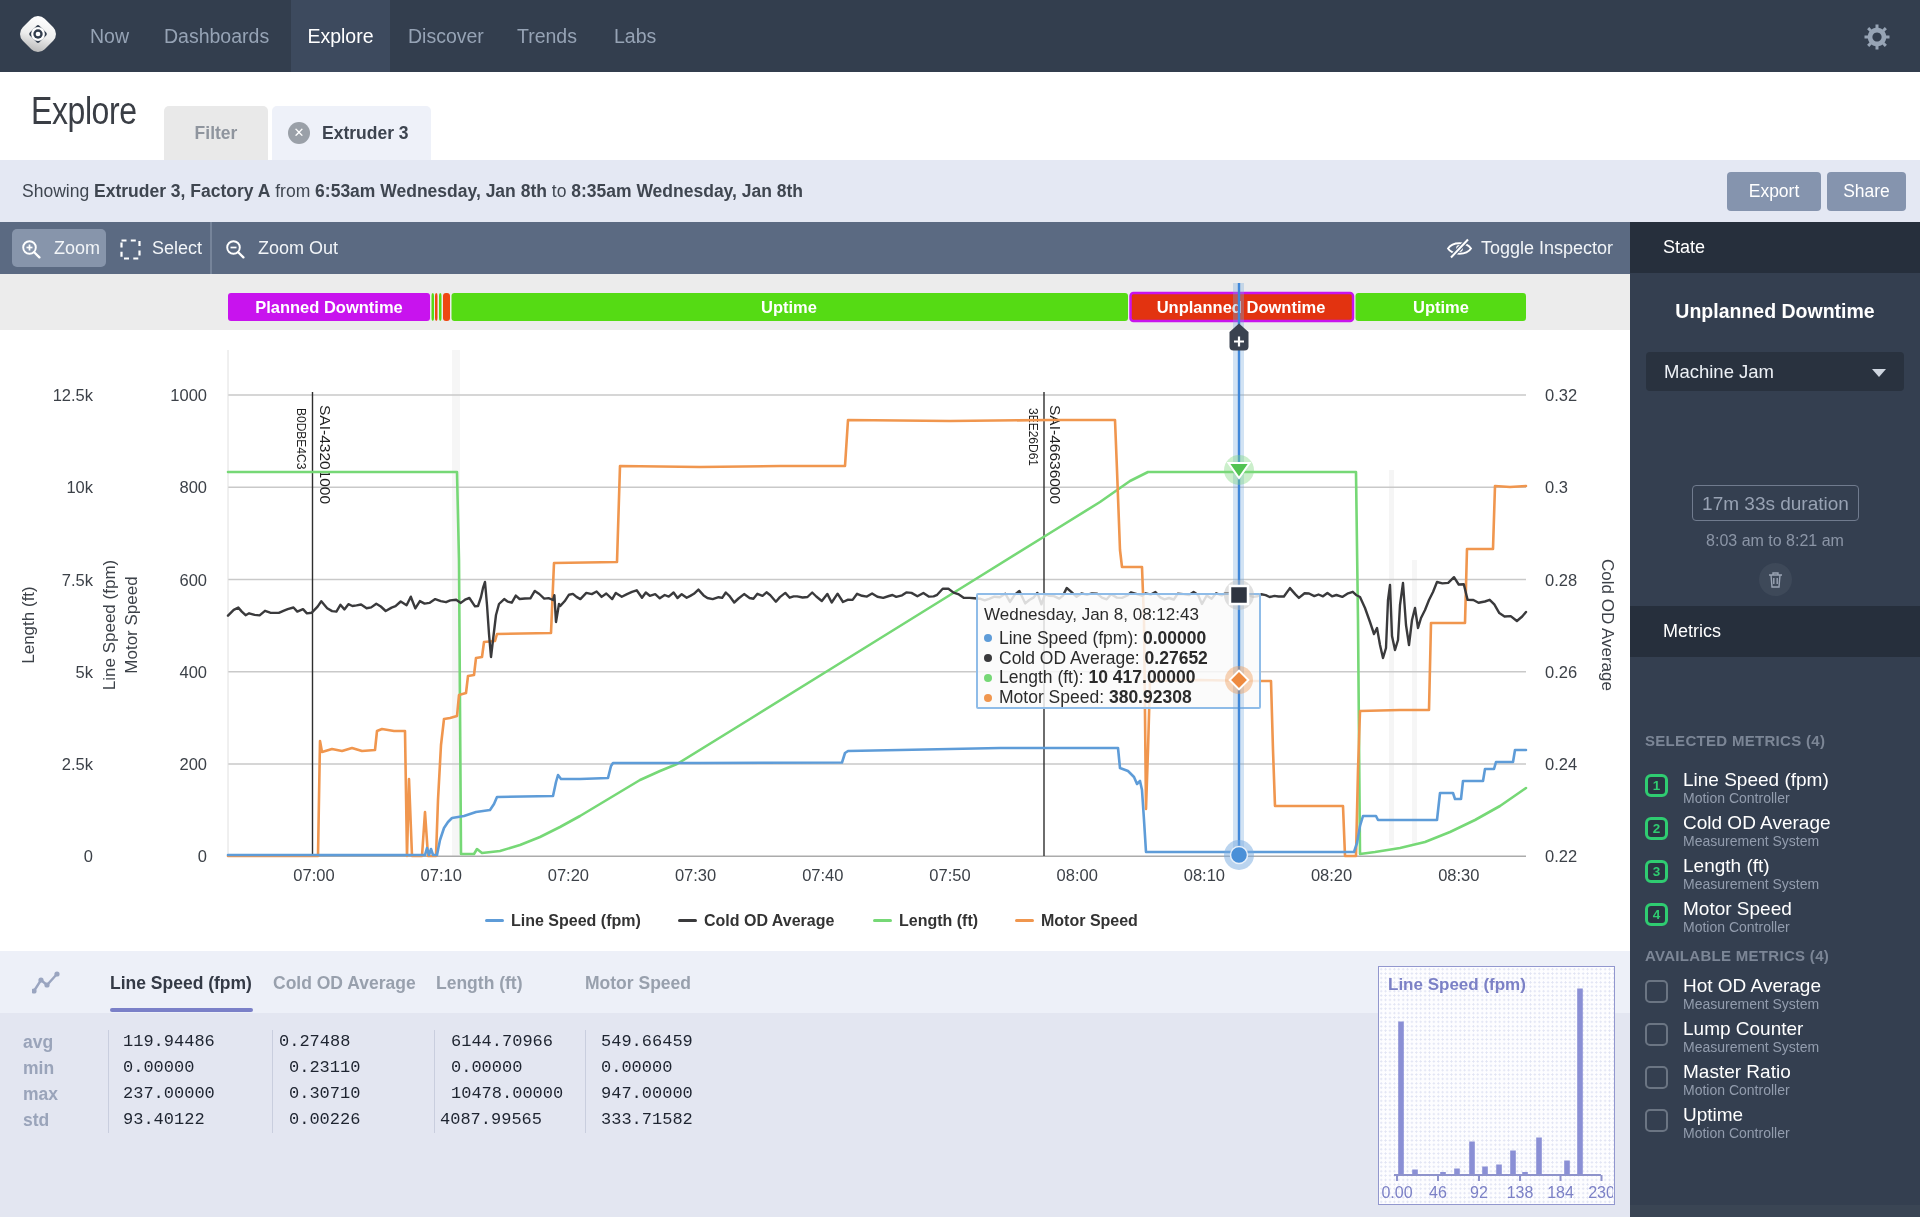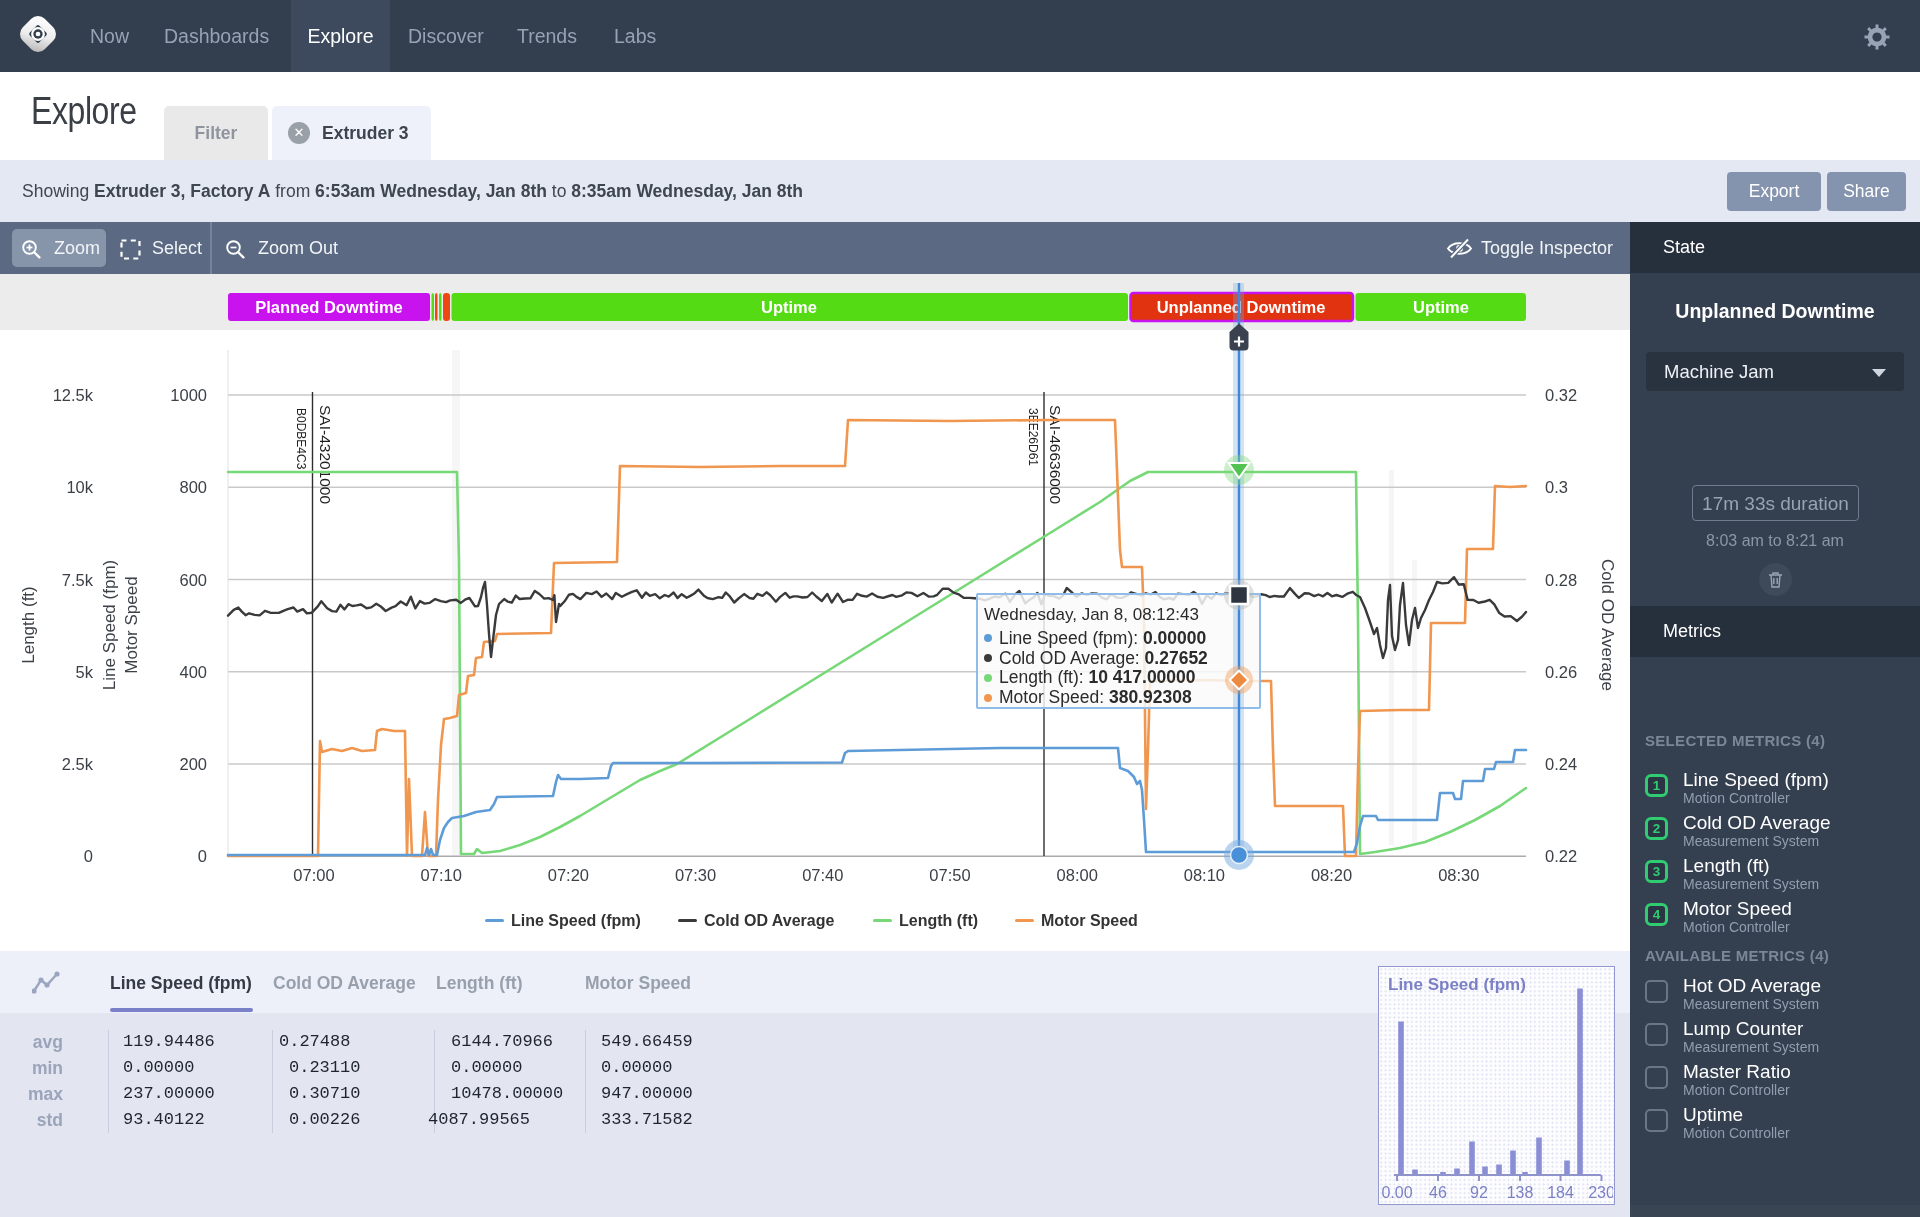--- a/index.html
+++ b/index.html
@@ -25,21 +25,21 @@
 .mut{color:#939DAE}
 .mtitle{font-size:19px;color:#FFF}
 .msub{font-size:14px;color:#939DAE}
 .gicon{position:absolute;left:15px;width:23px;height:23px;border:3px solid #2FCC71;border-radius:6px;color:#2FCC71;font-size:13.5px;font-weight:bold;text-align:center;line-height:17px;background:#2A3442}
 .cbox{position:absolute;left:15px;width:23px;height:23px;border:2.5px solid #6B7583;border-radius:5px}
 
 .tabrow{position:absolute;left:0;top:951px;width:1630px;height:62px;background:#EDF0F8}
 .stats{position:absolute;left:0;top:1013px;width:1630px;height:204px;background:#E3E6F1}
 .btab{position:absolute;top:22px;font-size:17.5px;font-weight:bold;color:#98A0AD}
 .mono{font-family:"Liberation Mono",monospace;font-size:17px;color:#1E2430}
-.rlab{position:absolute;font-size:17.5px;font-weight:bold;color:#9AA4BA;text-align:right;width:40px}
+.rlab{position:absolute;font-size:17.5px;font-weight:bold;color:#9AA4BA;text-align:left;width:40px}
 .vsep{position:absolute;width:1px;background:#C9CEDE;top:1030px;height:103px}
 
 .leg{position:absolute;top:912px;height:20px;font-size:16px;font-weight:bold;color:#333}
 .dash{display:inline-block;width:19px;height:3.5px;border-radius:2px;vertical-align:middle;margin-right:7px;margin-top:-3px}
 
 .tip{position:absolute;left:976px;top:319px;width:285px;height:116px;background:rgba(250,250,250,.84);border:2px solid #8FBCE8;border-radius:2px;font-size:17.5px;color:#2B2B2B;padding:10px 0 0 6px;line-height:19.8px}
 .tip .dot{display:inline-block;width:8px;height:8px;border-radius:50%;margin-right:7px;vertical-align:middle;margin-top:-2px}
 .tip div{white-space:nowrap}
 </style></head><body>
 <div class="stage">
@@ -228,21 +228,21 @@
 <div class="abs mono" style="left:451px;top:1058px">0.00000</div>
 <div class="abs mono" style="left:601px;top:1058px">0.00000</div>
 <div class="rlab" style="left:23px;top:1084px">max</div>
 <div class="abs mono" style="left:123px;top:1084px">237.00000</div>
 <div class="abs mono" style="left:289px;top:1084px">0.30710</div>
 <div class="abs mono" style="left:451px;top:1084px">10478.00000</div>
 <div class="abs mono" style="left:601px;top:1084px">947.00000</div>
 <div class="rlab" style="left:23px;top:1110px">std</div>
 <div class="abs mono" style="left:123px;top:1110px">93.40122</div>
 <div class="abs mono" style="left:289px;top:1110px">0.00226</div>
-<div class="abs mono" style="left:428px;top:1110px">4087.99565</div>
+<div class="abs mono" style="left:440px;top:1110px">4087.99565</div>
 <div class="abs mono" style="left:601px;top:1110px">333.71582</div>
 <div class="abs" style="left:1378px;top:966px;width:237px;height:239px;background:#FDFDFF;border:1.5px solid #9297CE;background-image:radial-gradient(#E2E5F4 1px,transparent 1px);background-size:4.4px 4.4px">
 <div class="abs" style="left:9px;top:8px;font-size:17px;font-weight:bold;color:#7C81C6">Line Speed (fpm)</div>
 <svg class="abs" style="left:0;top:0" width="234" height="236" viewBox="0 0 234 236">
         <rect x="19.2" y="54.5" width="5.6" height="153" fill="#8A8FD5"></rect>
         <rect x="33.2" y="202.5" width="5.6" height="5" fill="#8A8FD5"></rect>
         <rect x="61.2" y="205.0" width="5.6" height="2.5" fill="#8A8FD5"></rect>
         <rect x="75.2" y="201.5" width="5.6" height="6" fill="#8A8FD5"></rect>
         <rect x="90.2" y="174.5" width="5.6" height="33" fill="#8A8FD5"></rect>
         <rect x="103.2" y="199.5" width="5.6" height="8" fill="#8A8FD5"></rect>

